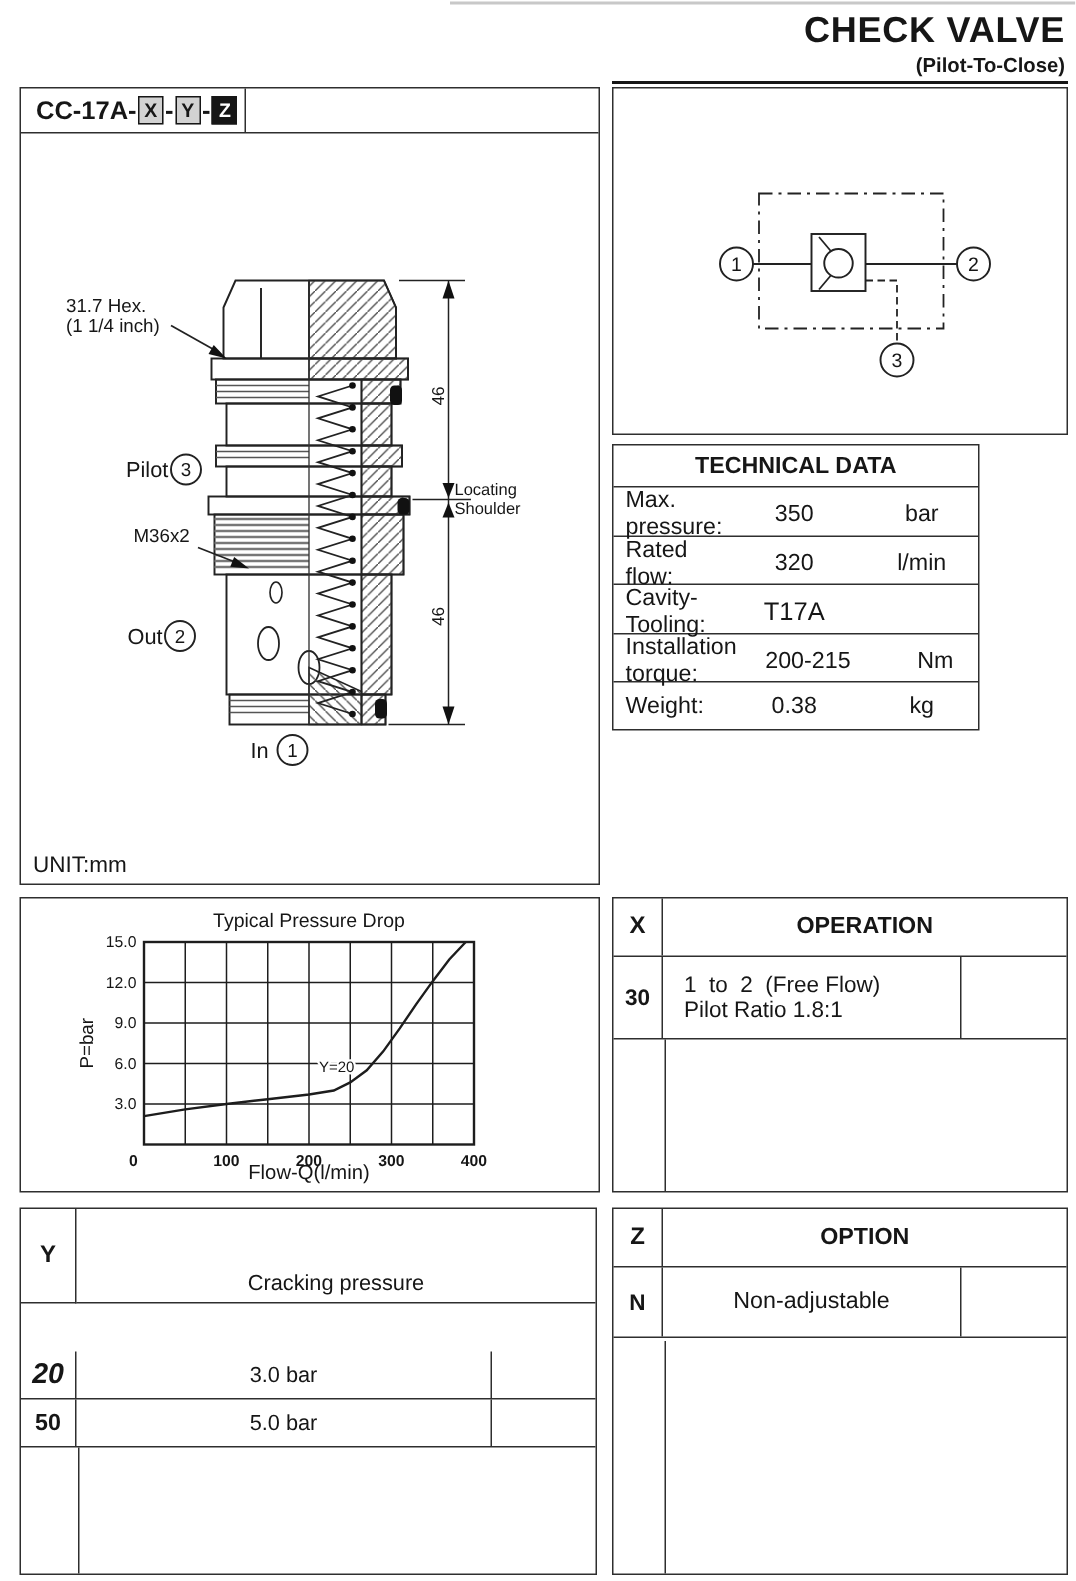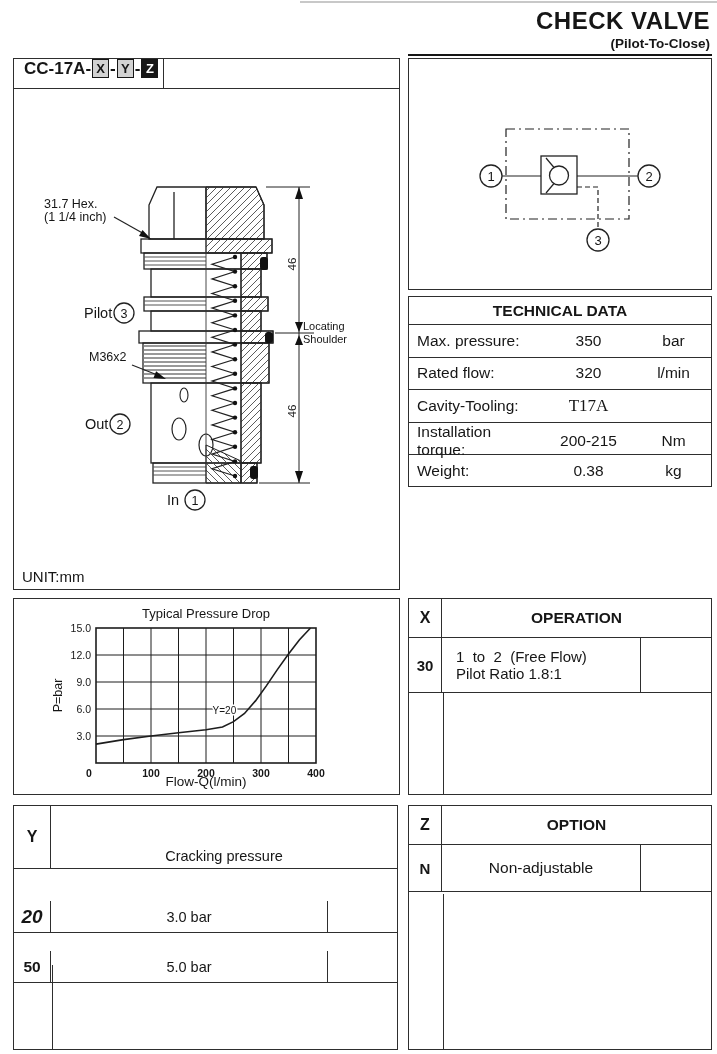--- a/index.html
+++ b/index.html
@@ -11,36 +11,36 @@
   .doc-title{position:absolute;right:7px;top:7px;font-size:24px;font-weight:bold;letter-spacing:.5px;text-align:right;}
   .doc-subtitle{position:absolute;right:7px;top:36px;font-size:13.5px;font-weight:bold;}
   .title-rule{position:absolute;left:408px;top:54px;width:304px;height:2px;background:#161616;}
 
   
   .order-row{position:absolute;left:0;top:0;right:0;height:30px;border-bottom:1.6px solid #2e2e2e;
              display:flex;box-sizing:border-box;}
   .order-label{width:152px;border-right:1.6px solid #2e2e2e;box-sizing:border-box;
                font-size:15px;display:flex;align-items:center;padding-left:9px;}
   .order-code{width:150px;border-right:1.6px solid #2e2e2e;box-sizing:border-box;
-              display:flex;align-items:flex-start;padding-left:10px;font-size:17px;font-weight:bold;}
+              display:flex;align-items:center;padding-left:10px;font-size:17px;font-weight:bold;}
   .codebox{display:inline-flex;align-items:center;justify-content:center;width:15px;height:17px;
            background:#d2d2d2;border:1.6px solid #161616;font-size:13px;font-weight:bold;margin:0 1px;}
   .codebox.inv{background:#161616;color:#fff;}
 
   .unit-note{position:absolute;left:8px;bottom:4px;font-size:15px;}
 
   
   .tech-head{height:28px;border-bottom:1.6px solid #2e2e2e;display:flex;align-items:center;
              justify-content:center;font-weight:bold;font-size:15.5px;box-sizing:border-box;}
   .tech-row{display:grid;grid-template-columns:1fr 95px 75px;height:32.5px;align-items:center;
             border-bottom:1.3px solid #2e2e2e;box-sizing:border-box;font-size:15.5px;}
   .tech-row.last{border-bottom:none;}
   .tech-row .tl{padding-left:8px;}
   .tech-row .tv,.tech-row .tu{text-align:center;}
-  .serif{font-family:Liberation Serif, serif;font-size:17px;}
+  .serif{font-family:Liberation Sans, sans-serif;font-size:17px;}
 
   
   .ct-head{display:grid;height:39px;border-bottom:1.6px solid #2e2e2e;box-sizing:border-box;}
   .ct-code{border-right:1.6px solid #2e2e2e;display:flex;align-items:center;justify-content:center;
            font-weight:bold;font-size:16px;box-sizing:border-box;}
   .ct-title{display:flex;align-items:center;justify-content:center;font-weight:bold;font-size:15.5px;}
   .ct-row{display:grid;border-bottom:1.3px solid #2e2e2e;box-sizing:border-box;}
   .ct-cell{display:flex;align-items:center;justify-content:center;font-size:15px;box-sizing:border-box;}
   .ct-spare{border-left:1.3px solid #2e2e2e;box-sizing:border-box;}
   .ct-empty{position:absolute;left:0;bottom:0;box-sizing:border-box;}
@@ -241,21 +241,21 @@
       <polyline points="168,128 189,128 189,170" fill="none" stroke="#222" stroke-width="1.2" stroke-dasharray="5 3"></polyline>
       <circle cx="82" cy="117" r="11" fill="none" stroke="#222" stroke-width="1.3"></circle>
       <text x="82" y="121.5" font-size="13" text-anchor="middle">1</text>
       <circle cx="240" cy="117" r="11" fill="none" stroke="#222" stroke-width="1.3"></circle>
       <text x="240" y="121.5" font-size="13" text-anchor="middle">2</text>
       <circle cx="189" cy="181" r="11" fill="none" stroke="#222" stroke-width="1.3"></circle>
       <text x="189" y="185.5" font-size="13" text-anchor="middle">3</text>
     </svg>
   </div>
 
-  <div class="box" style="left:408px;top:296px;width:304px;height:191px;">
+  <div class="box" style="left:408px;top:296px;width:245px;height:191px;">
     <div class="tech-head">TECHNICAL DATA</div>
     <div class="tech-row">
       <span class="tl">Max. pressure:</span>
       <span class="tv">350</span>
       <span class="tu">bar</span>
     </div>
     <div class="tech-row">
       <span class="tl">Rated flow:</span>
       <span class="tv">320</span>
       <span class="tu">l/min</span>
@@ -331,21 +331,21 @@
 
   <div class="box" style="left:13px;top:805px;width:385px;height:245px;">
     <div class="abs" style="left:0;top:0;width:37px;height:63px;border-right:1.6px solid #2e2e2e;border-bottom:1.3px solid #2e2e2e;box-sizing:border-box;display:flex;align-items:center;justify-content:center;font-weight:bold;font-size:16px;">Y</div>
     <div class="abs" style="left:37px;top:38px;right:0;height:25px;border-bottom:1.3px solid #2e2e2e;box-sizing:border-box;display:flex;align-items:center;justify-content:center;font-size:14.5px;">Cracking pressure</div>
 
     <div class="ct-row abs" style="left:0;top:95px;right:0;grid-template-columns:37px 1fr 70px;height:32px;">
       <div class="ct-cell" style="border-right:1.6px solid #2e2e2e;font-weight:bold;font-size:19px;font-style:italic;">20</div>
       <div class="ct-cell" style="font-size:14.5px;">3.0 bar</div>
       <div class="ct-spare"></div>
     </div>
-    <div class="ct-row abs" style="left:0;top:145px;right:0;grid-template-columns:37px 1fr 70px;height:32px;">
+    <div class="ct-row abs" style="left:0;top:127px;right:0;grid-template-columns:37px 1fr 70px;height:32px;">
       <div class="ct-cell" style="border-right:1.6px solid #2e2e2e;font-weight:bold;font-size:15.5px;">50</div>
       <div class="ct-cell" style="font-size:14.5px;">5.0 bar</div>
       <div class="ct-spare"></div>
     </div>
     <div class="ct-empty" style="width:38.6px;height:84px;">
       <div class="colline"></div>
     </div>
   </div>
 
   <div class="box" style="left:408px;top:805px;width:304px;height:245px;">

